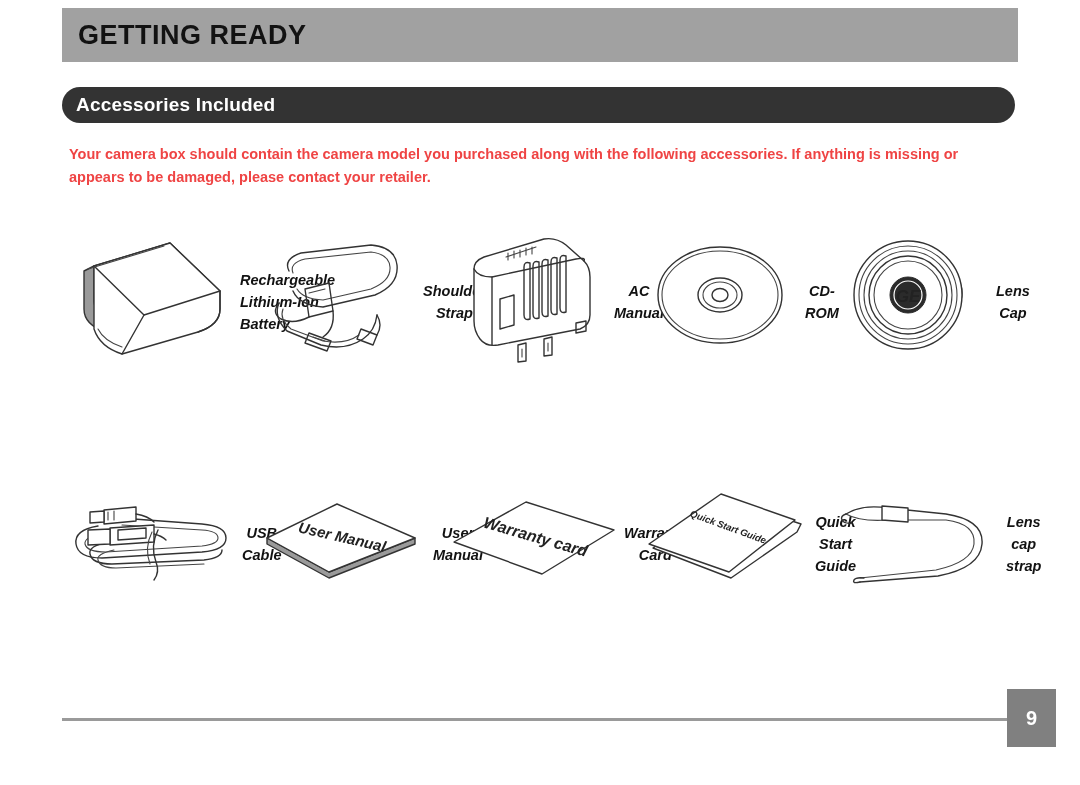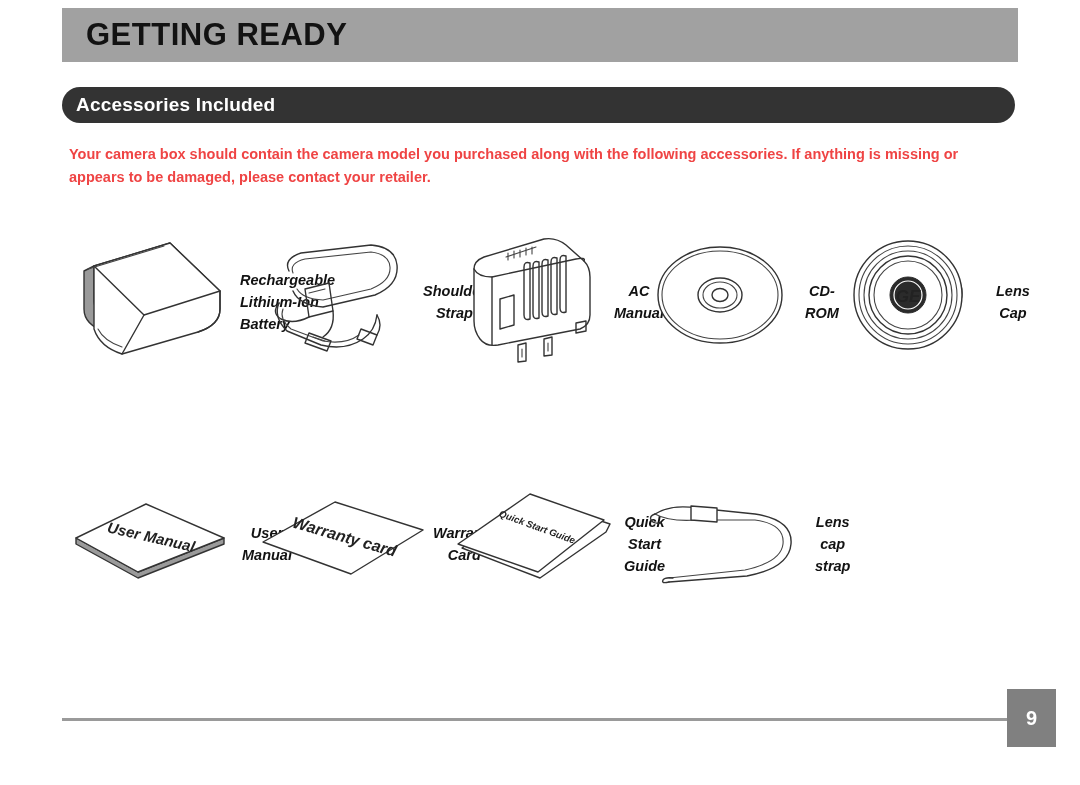--- a/index.html
+++ b/index.html
@@ -27,25 +27,25 @@
     position: absolute;
     left: 62px;
     top: 8px;
     width: 956px;
     height: 54px;
     background: #a1a1a1;
     display: flex;
     align-items: center;
   }
   .header-title {
-    font-size: 31px;
+    font-size: 27px;
     font-weight: bold;
     letter-spacing: 0.5px;
     color: #121212;
-    padding-left: 24px;
+    padding-left: 16px;
     font-family: "Liberation Sans", sans-serif;
   }
 
   
   .section-bar {
     position: absolute;
     left: 62px;
     top: 87px;
     width: 953px;
     height: 36px;
@@ -254,20 +254,41 @@
           <text class="art-text" x="82" y="69" text-anchor="middle" font-size="17" font-style="italic" fill="#ffffff">GE</text>
         </svg>
       </div>
       <div class="caption">Lens Cap</div>
     </div>
 
   </div>
 
   <div class="grid-row row-2">
 
+    <div class="cell">
+      <div class="art">
+        <svg width="180" height="120" viewBox="0 0 180 120">
+          <path class="ln" d="M36 46 Q12 50 14 64 Q16 78 40 78 L140 72 Q164 70 164 58 Q164 46 140 44 L58 38"></path>
+          <path class="ln-thin" d="M40 54 Q22 57 23 64 Q25 72 44 72 L140 66 Q156 64 156 58 Q156 51 140 50 L60 45"></path>
+          <path class="ln" d="M46 62 Q26 66 28 74 Q30 84 50 84 L142 80 Q160 78 160 70"></path>
+          <path class="ln-thin" d="M52 70 Q34 74 36 80 Q38 88 54 88 L142 84"></path>
+          <path class="fill-w" d="M42 30 L74 27 L74 41 L42 44 Z"></path>
+          <path class="ln-thin" d="M46 32 L46 40 M52 31 L52 40"></path>
+          <path class="fill-w" d="M28 32 L42 31 L42 42 L28 43 Z"></path>
+          <path class="fill-w" d="M48 48 L92 45 L92 62 L48 65 Z"></path>
+          <path class="fill-w" d="M56 50 L84 48 L84 58 L56 60 Z"></path>
+          <path class="fill-w" d="M26 50 L48 49 L48 64 L26 65 Z"></path>
+          <path class="ln" d="M74 34 Q86 36 92 42"></path>
+          <path class="ln" d="M92 54 Q100 56 104 60"></path>
+          <path class="ln" d="M96 50 Q88 66 94 82 Q98 92 92 100"></path>
+          <path class="ln-thin" d="M90 52 Q82 68 88 84"></path>
+        </svg>
+      </div>
+      <div class="caption">USB Cable</div>
+    </div>
 
     <div class="cell">
       <div class="art">
         <svg width="180" height="120" viewBox="0 0 180 120">
           <path class="fill-shade" d="M14 58 L76 92 L162 58 L162 64 L76 98 L14 64 Z"></path>
           <path class="fill-w" d="M14 58 L84 24 L162 58 L76 92 Z"></path>
           <text class="art-text" x="88" y="62" font-size="15" font-style="italic" text-anchor="middle" transform="rotate(13 88 62)">User Manual</text>
         </svg>
       </div>
       <div class="caption">User Manual</div>

